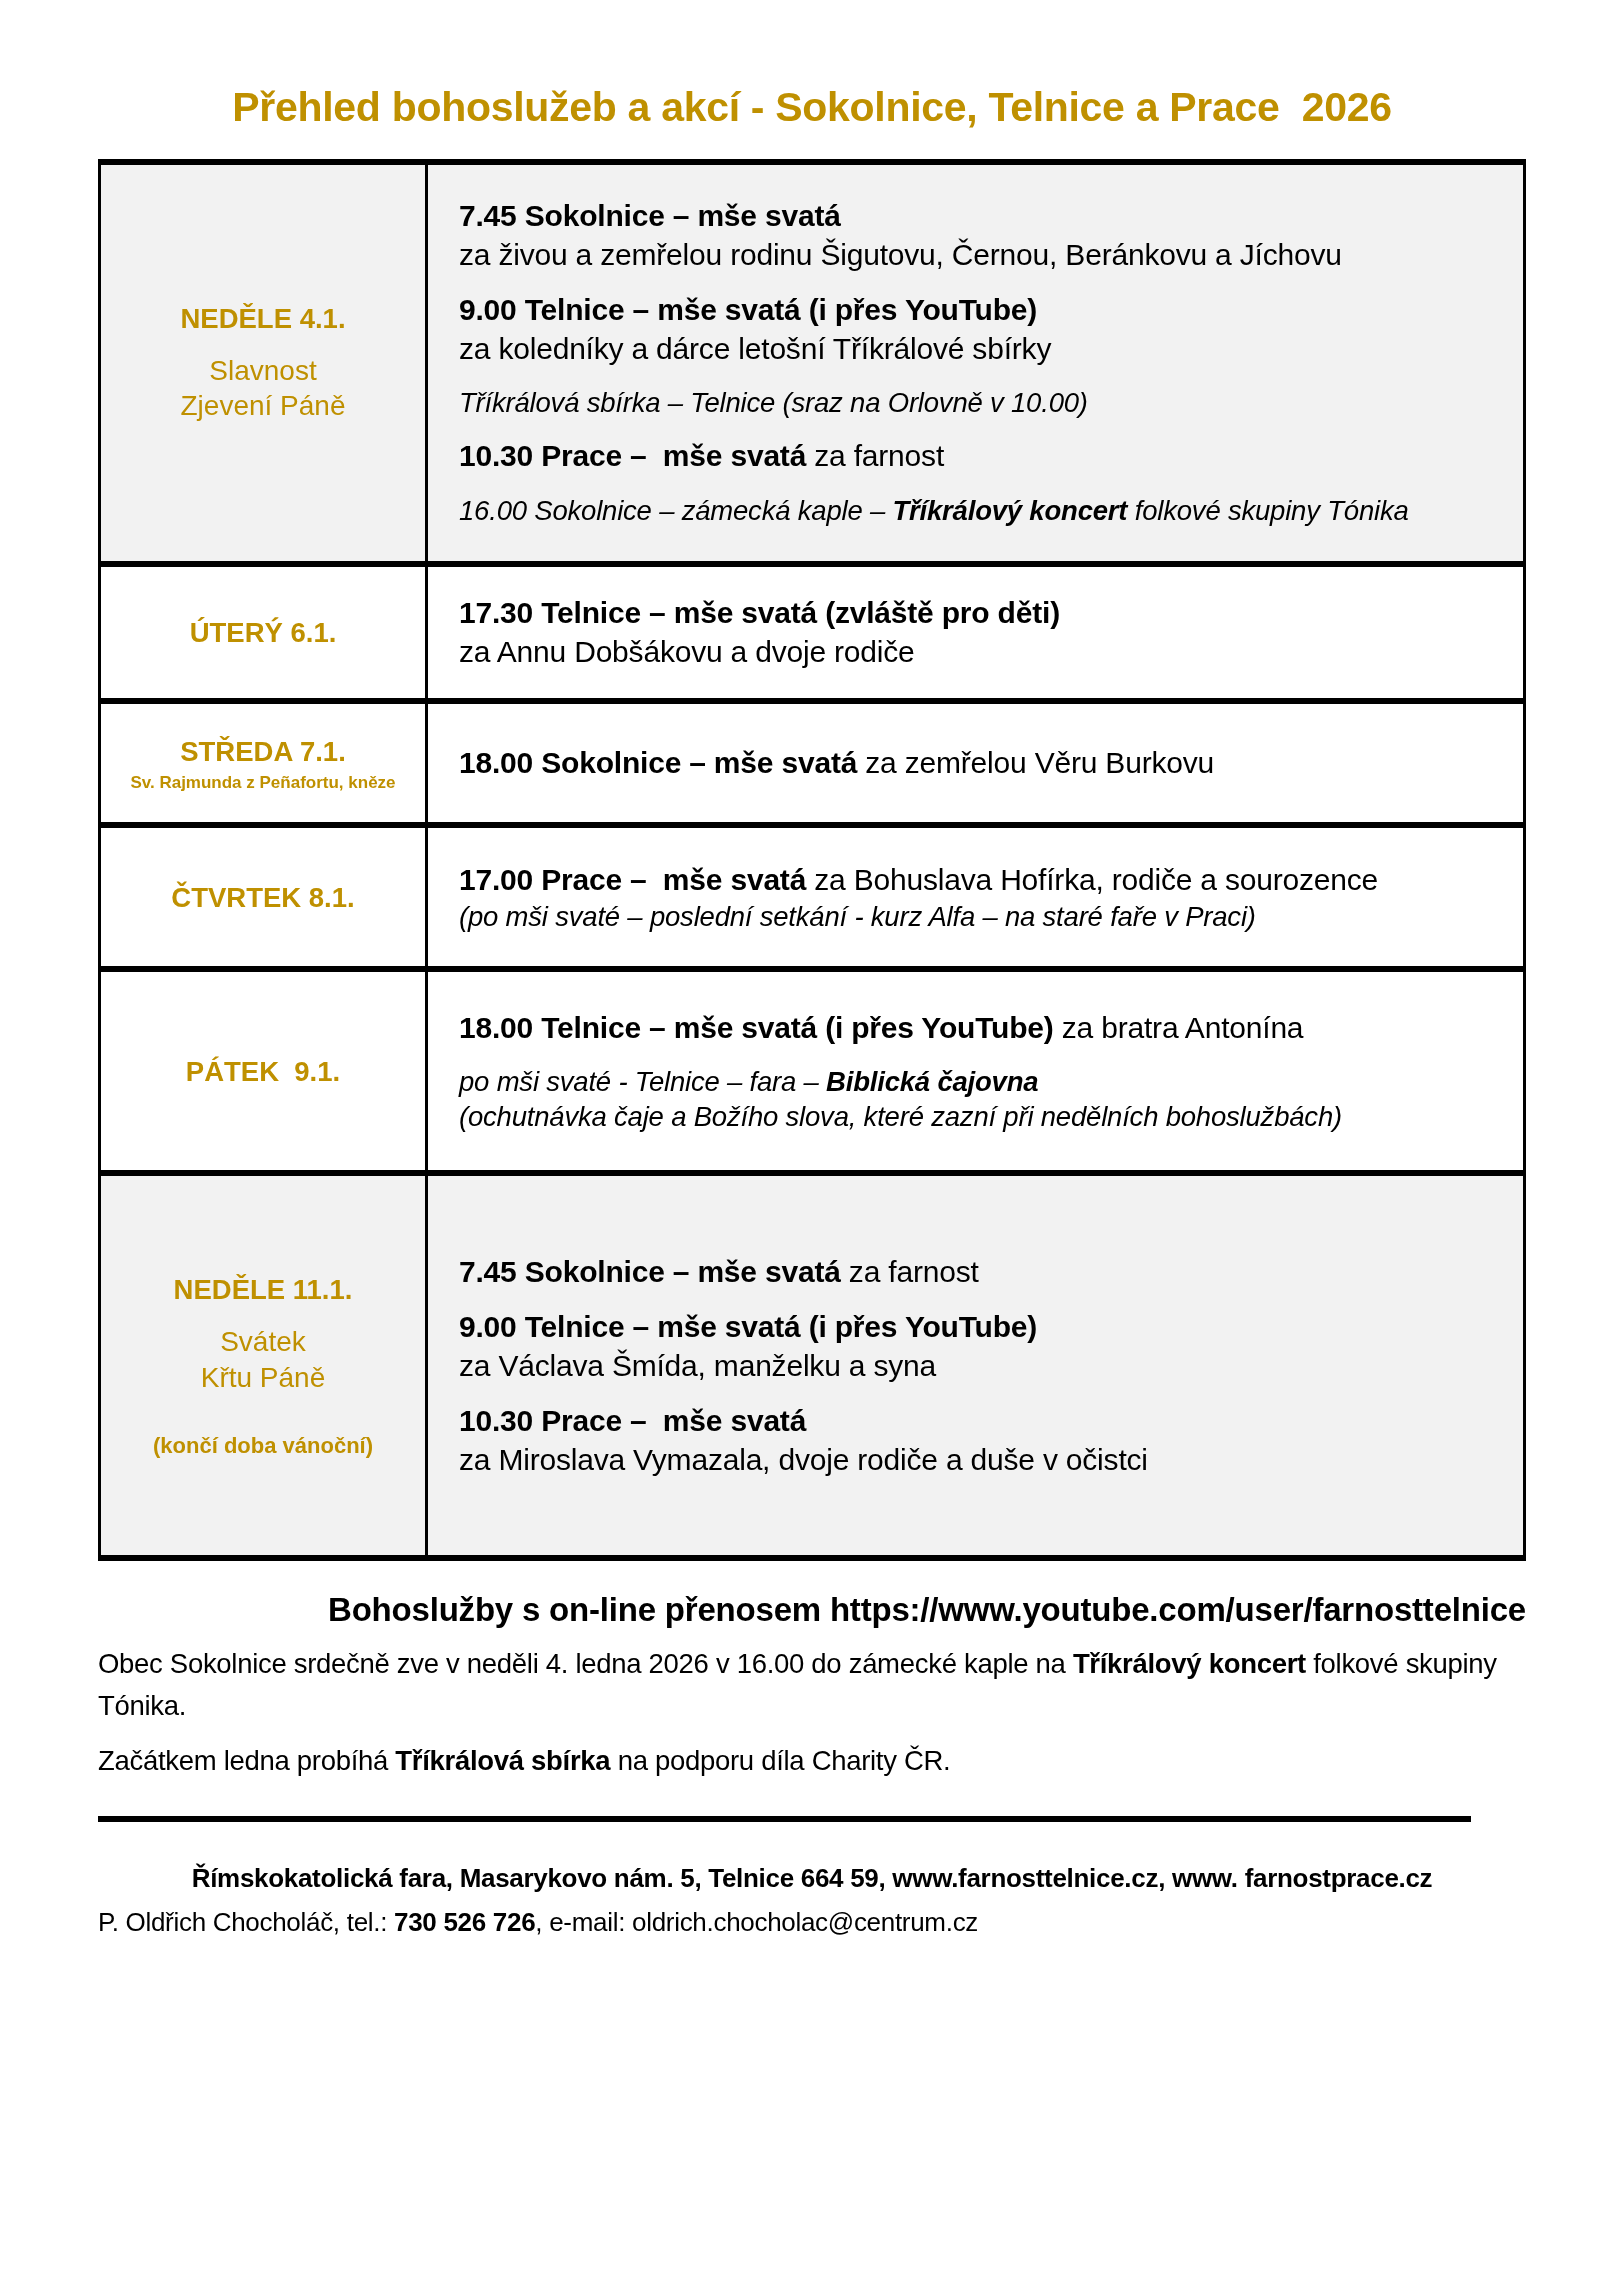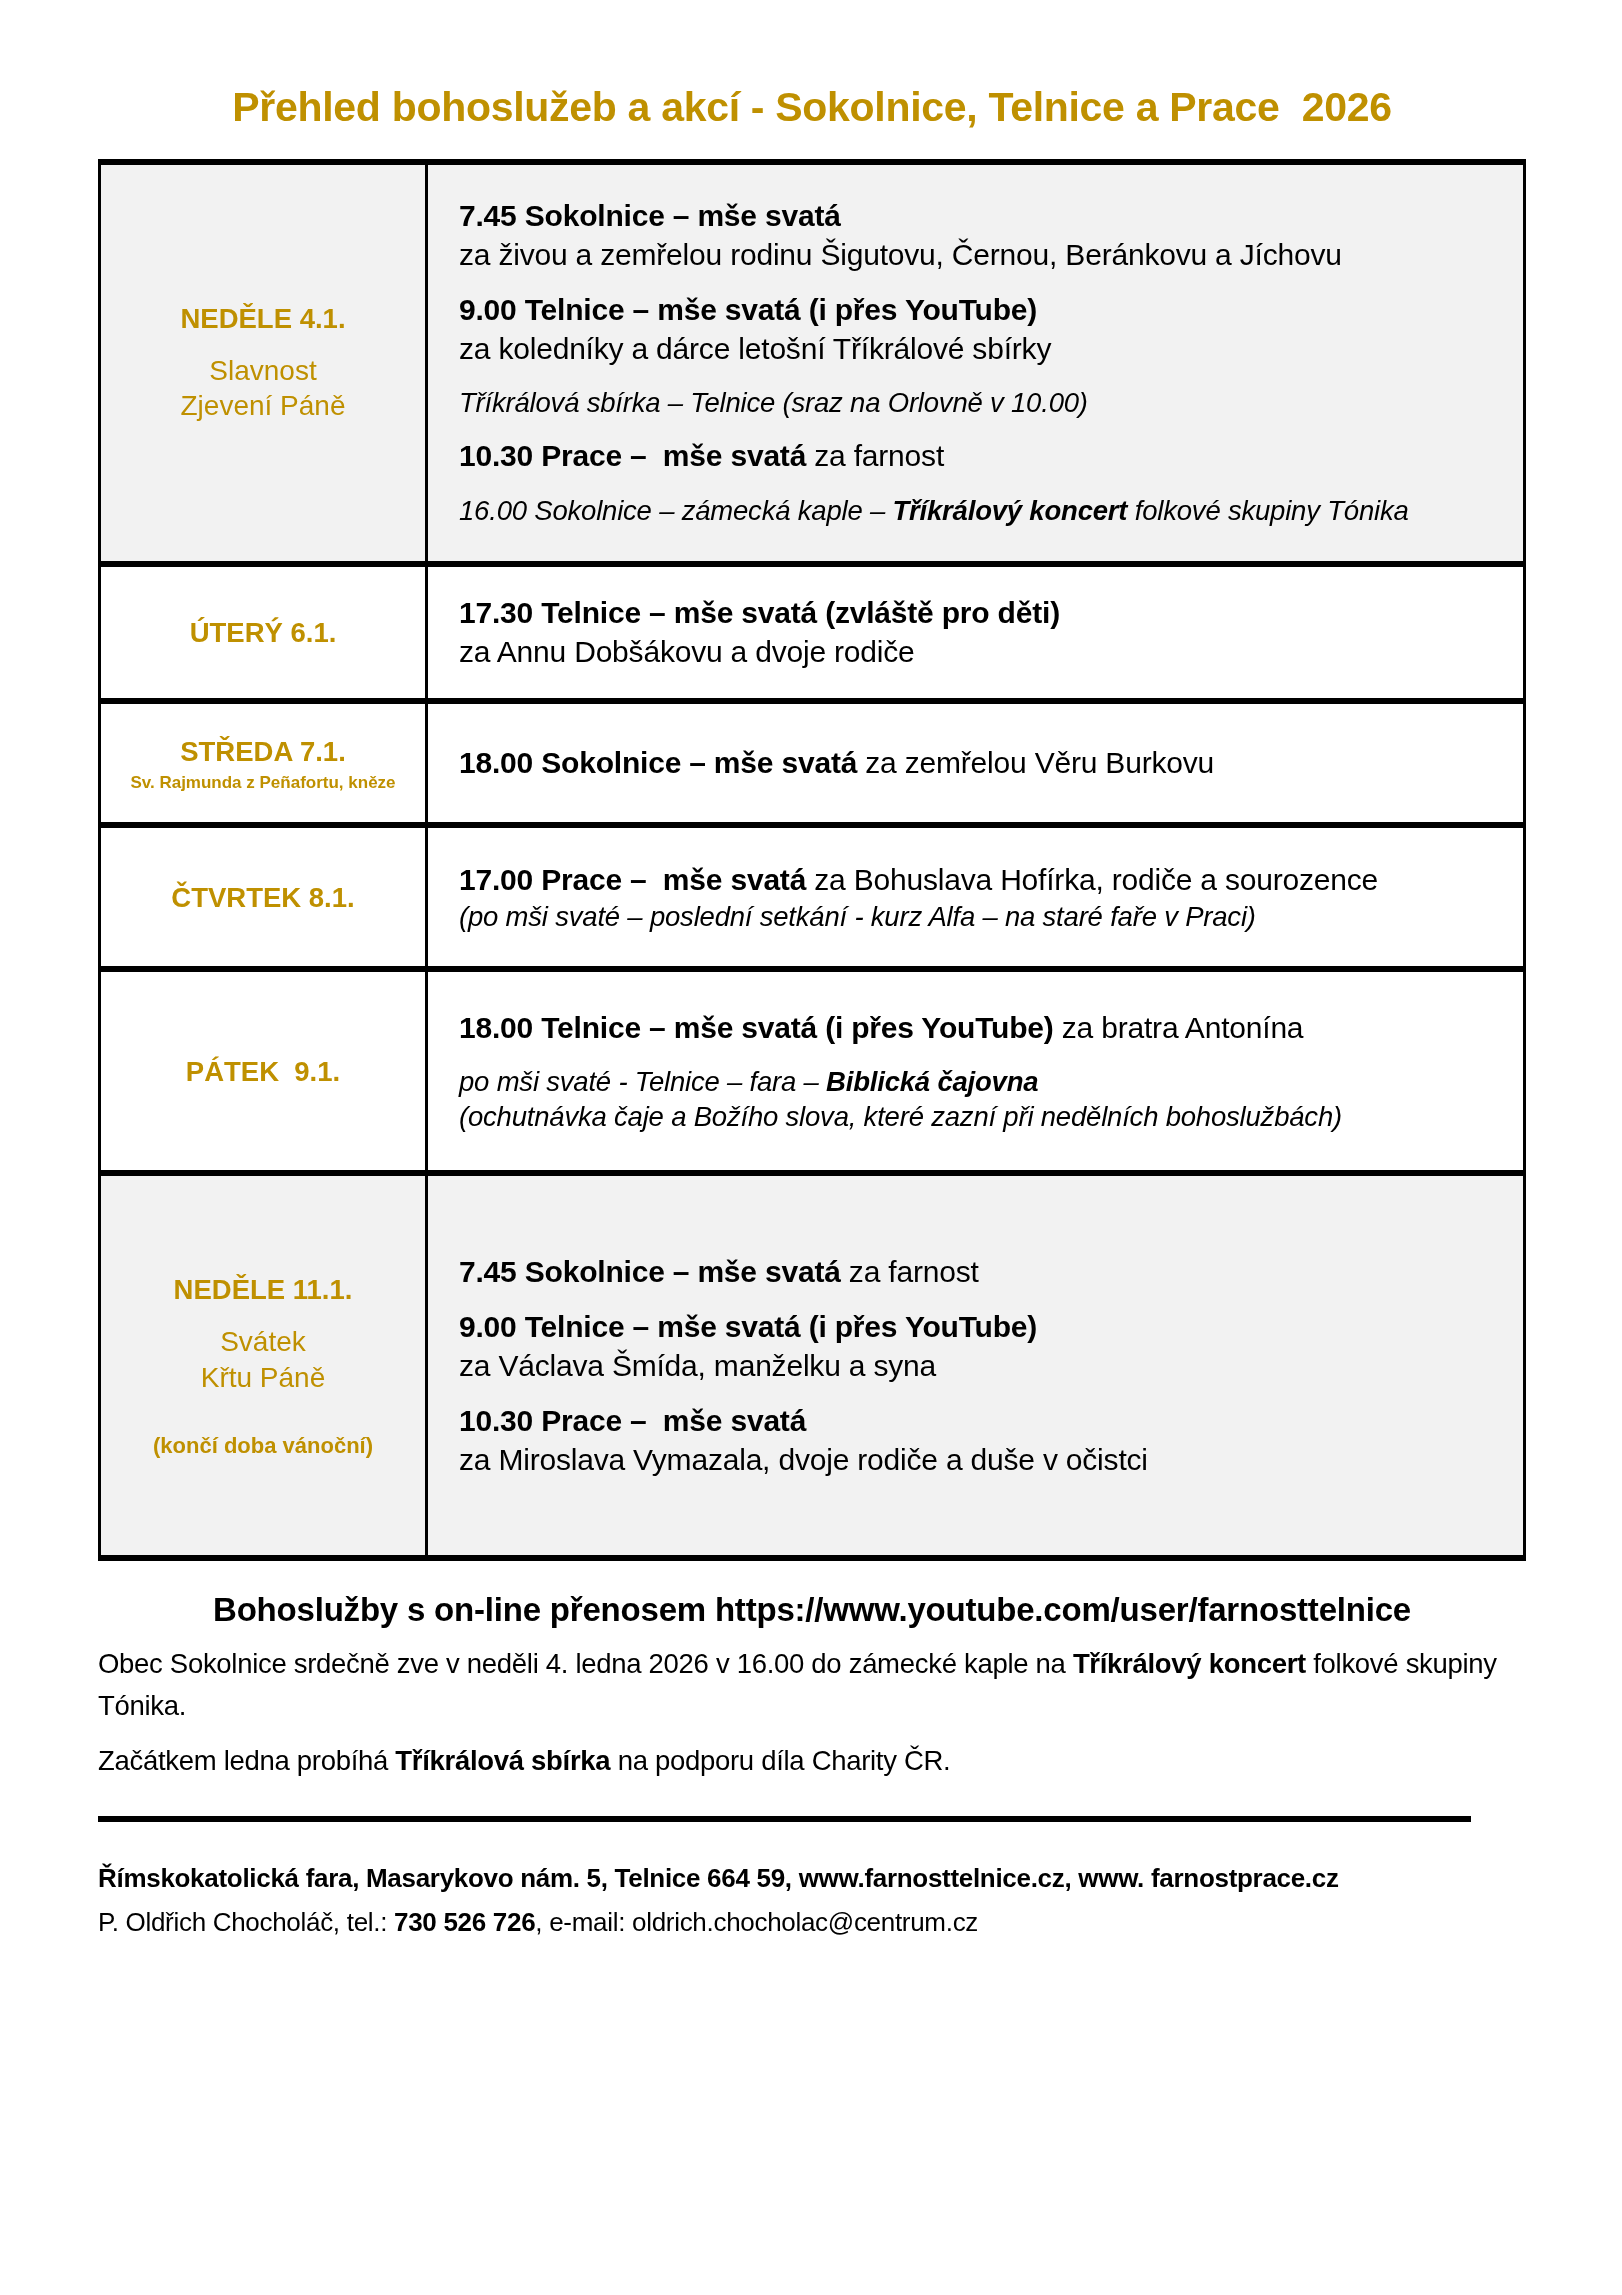--- a/index.html
+++ b/index.html
@@ -91,21 +91,21 @@
     letter-spacing: -0.2px;
   }
   .line.it { font-size: 27.5px; font-style: italic; }
   .b  { font-weight: bold; }
   .bi { font-weight: bold; font-style: italic; }
 
   .online-note {
     margin-top: 30px;
     font-size: 33px;
     font-weight: bold;
-    text-align: center;
+    text-align: right;
     white-space: pre-wrap;
     letter-spacing: -0.2px;
   }
   .note {
     margin-top: 14px;
     font-size: 27.5px;
     line-height: 1.5;
     text-align: left;
     white-space: pre-wrap;
     letter-spacing: -0.3px;
@@ -113,21 +113,21 @@
   .footer-rule {
     margin-top: 35px;
     width: 1373px;
     border-top: 6.5px solid #000;
     height: 0;
   }
   .footer-line1 {
     margin-top: 41px;
     font-size: 26px;
     font-weight: bold;
-    text-align: left;
+    text-align: center;
     white-space: pre-wrap;
     letter-spacing: -0.3px;
   }
   .footer-line2 {
     margin-top: 13px;
     font-size: 26px;
     white-space: pre-wrap;
     letter-spacing: -0.3px;
   }
 </style>

